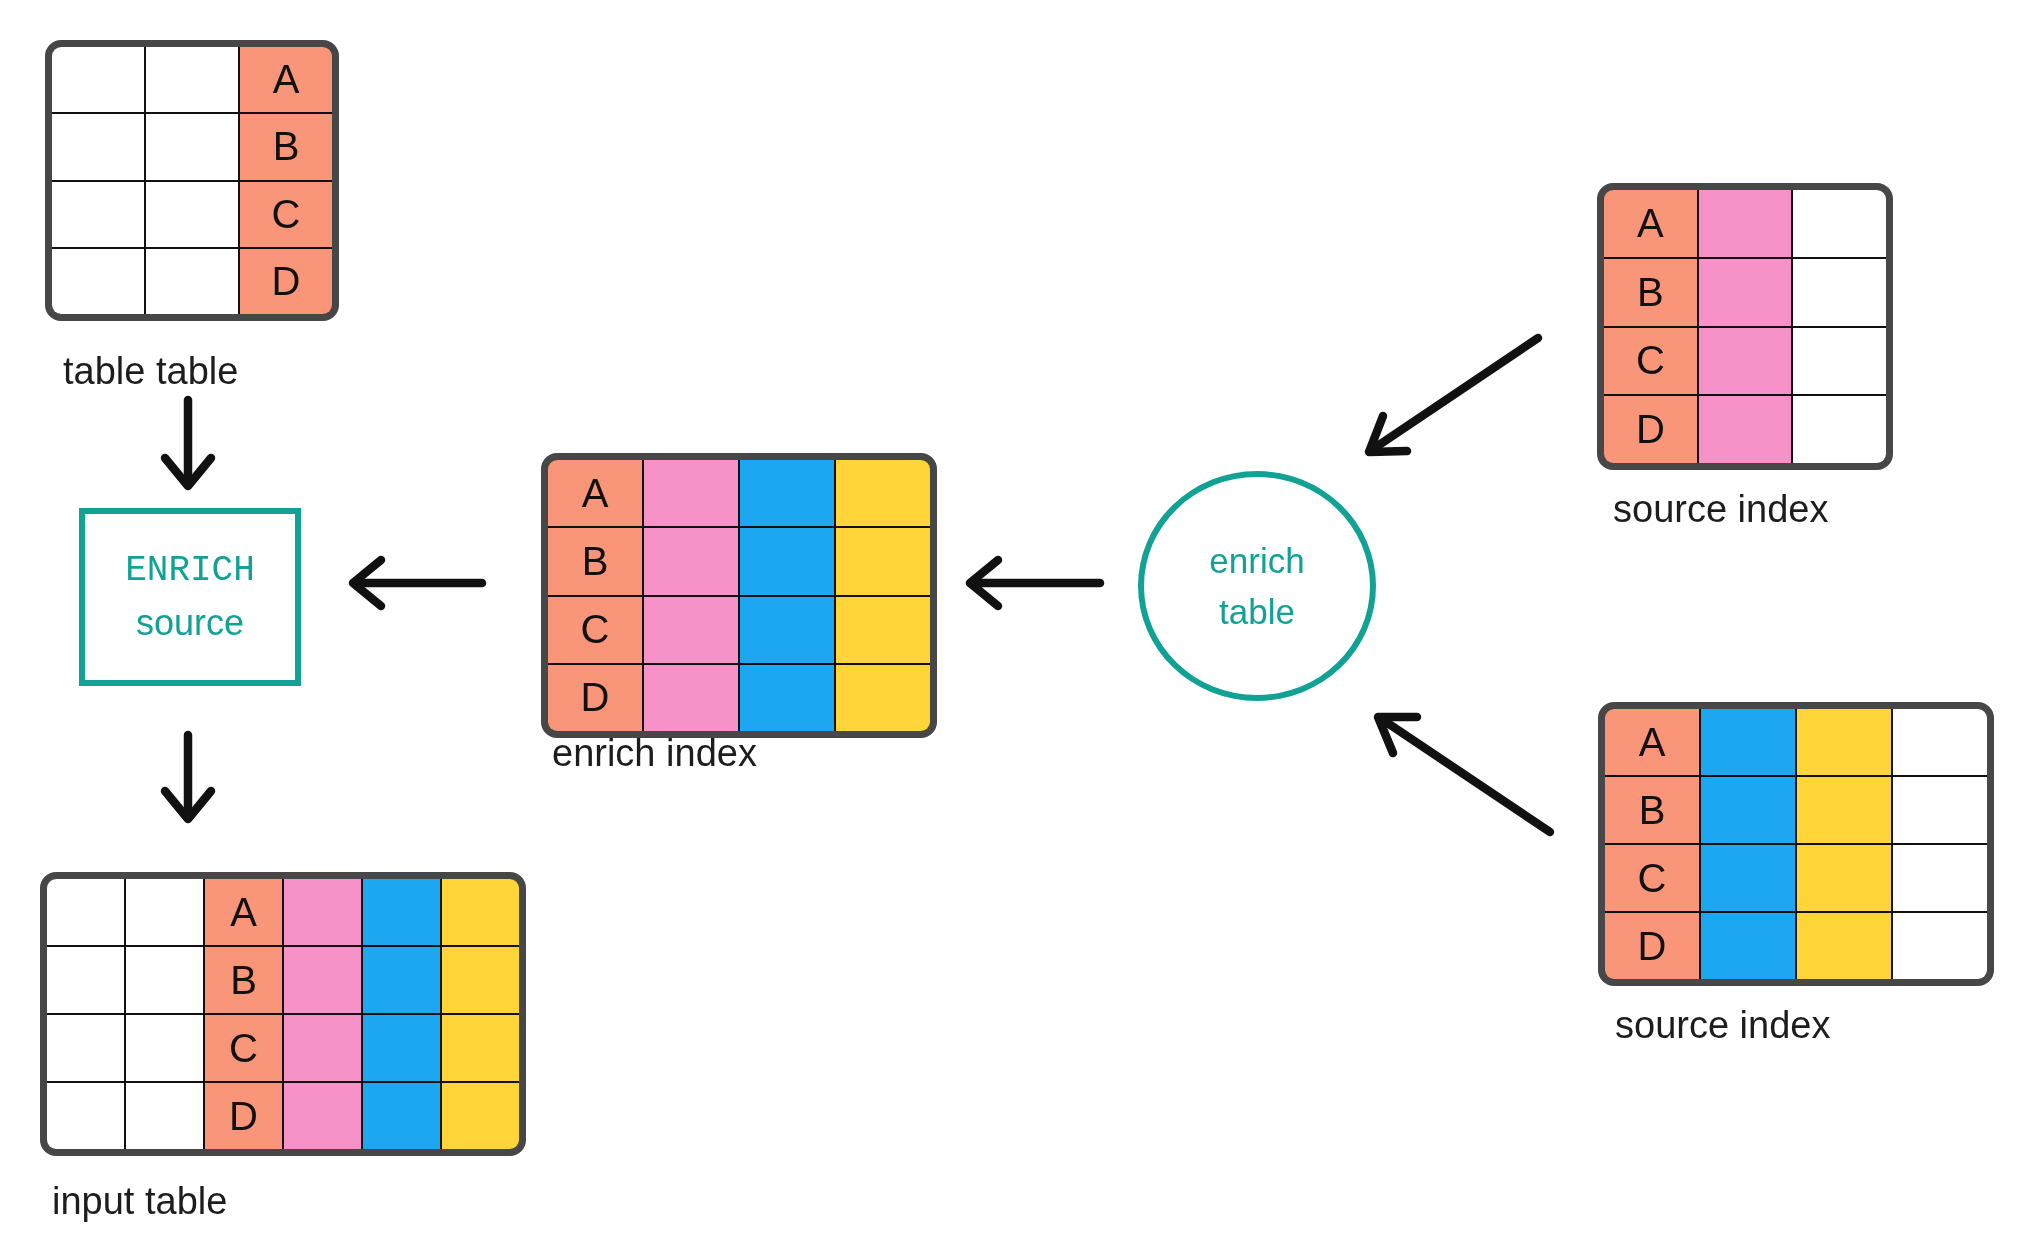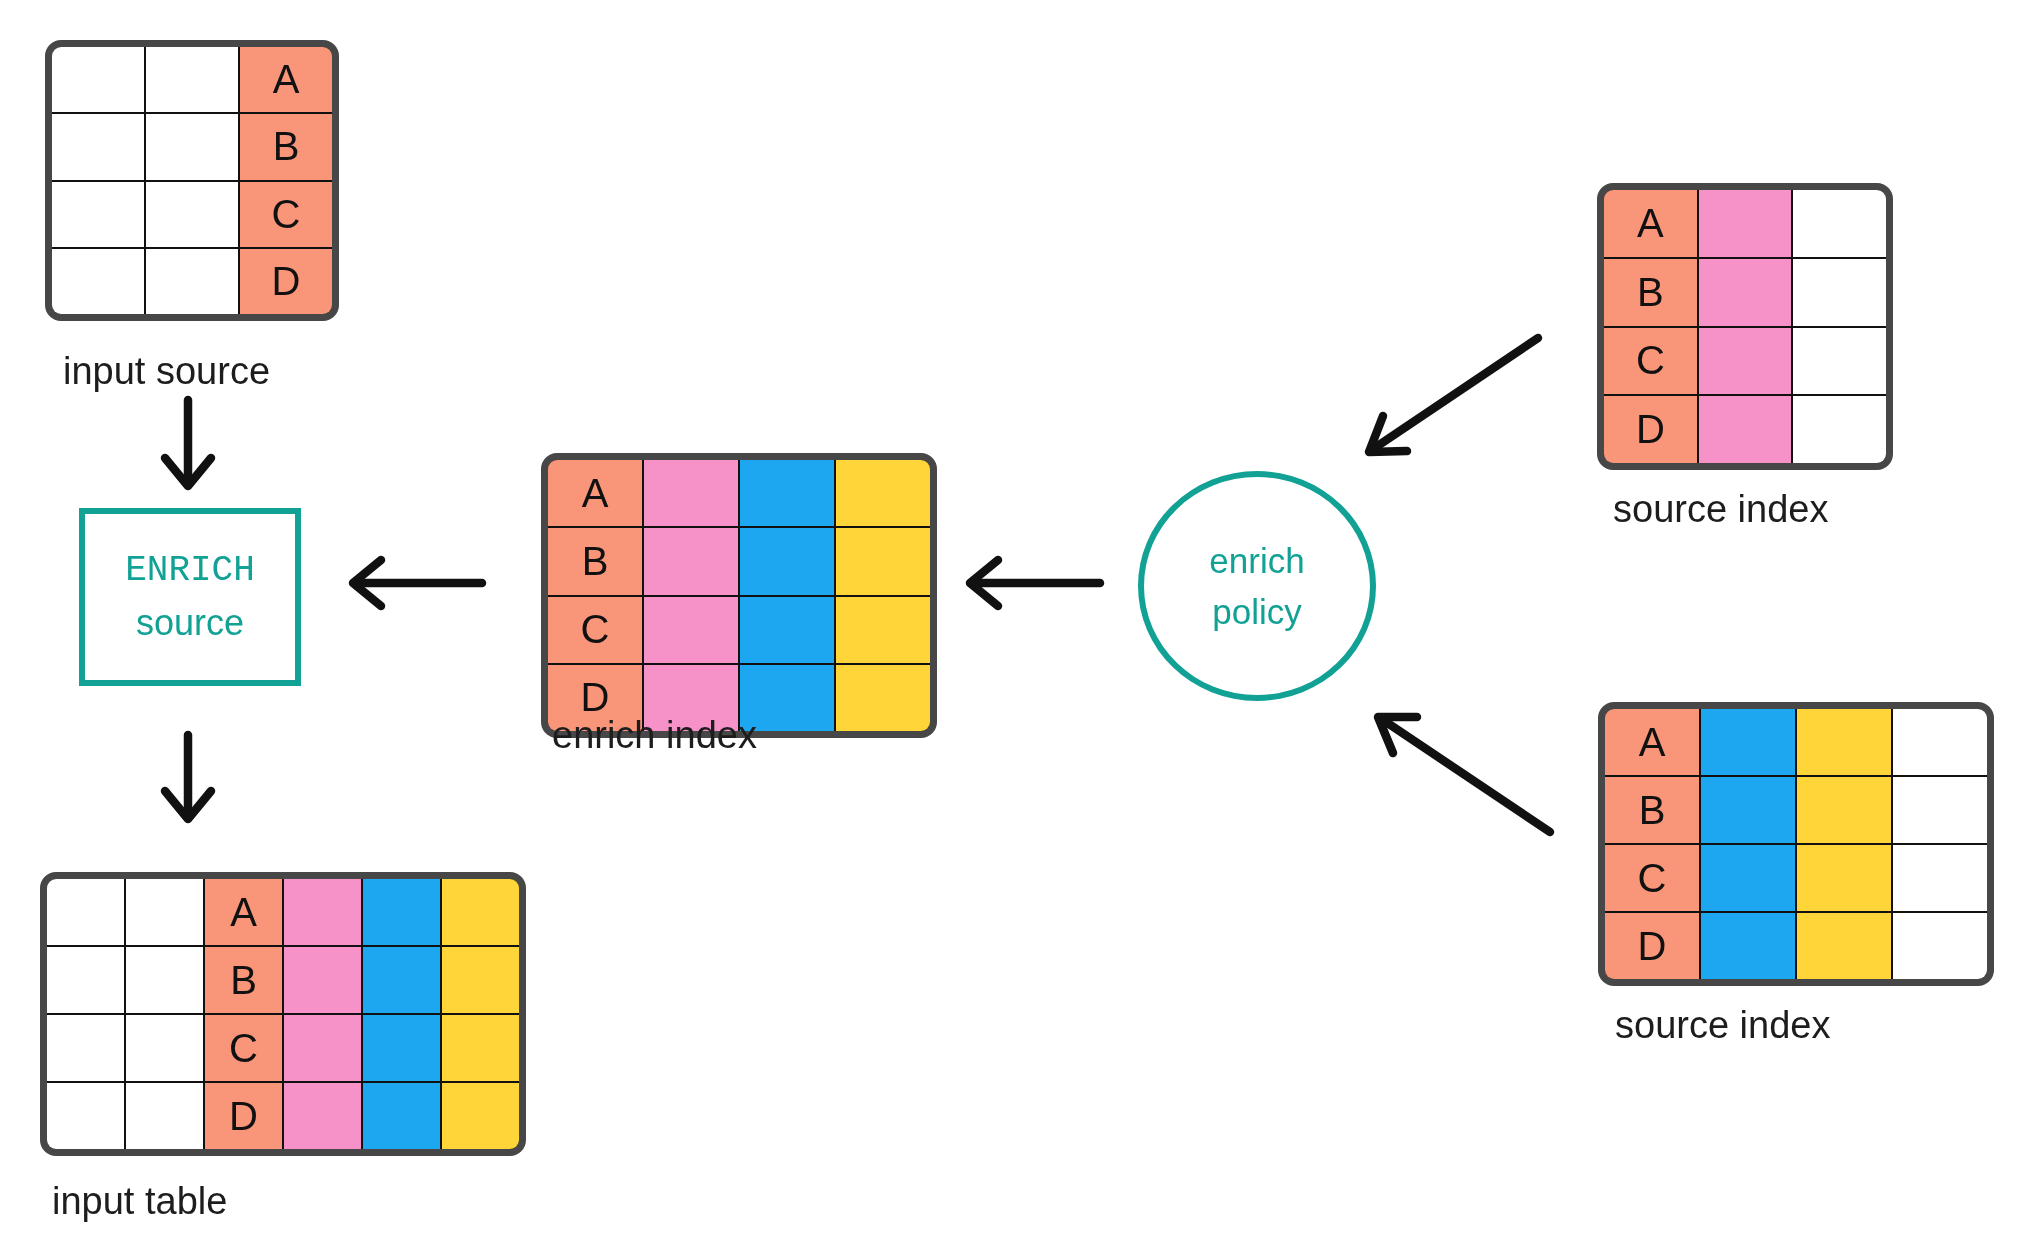--- a/index.html
+++ b/index.html
@@ -69,21 +69,21 @@
       <div class="cell" style="background: rgb(255, 255, 255);"></div>
       <div class="cell" style="background: rgb(255, 255, 255);"></div>
       <div class="cell" style="background: rgb(249, 149, 121);">B</div>
       <div class="cell" style="background: rgb(255, 255, 255);"></div>
       <div class="cell" style="background: rgb(255, 255, 255);"></div>
       <div class="cell" style="background: rgb(249, 149, 121);">C</div>
       <div class="cell" style="background: rgb(255, 255, 255);"></div>
       <div class="cell" style="background: rgb(255, 255, 255);"></div>
       <div class="cell" style="background: rgb(249, 149, 121);">D</div>
     </div>
-  <div class="tlabel" style="left:63px; top:350px;">input source</div>
+  <div class="tlabel" style="left:63px; top:350px;">table table</div>
 
   <div class="enrich-box">
     <span class="mono">ENRICH</span>
     <span class="sans">source</span>
   </div>
 
   <div class="dtable" style="left: 40px; top: 872px; width: 486px; height: 284px; grid-template-columns: repeat(6, 1fr); grid-template-rows: repeat(4, 1fr);">
       <div class="cell" style="background: rgb(255, 255, 255);"></div>
       <div class="cell" style="background: rgb(255, 255, 255);"></div>
       <div class="cell" style="background: rgb(249, 149, 121);">A</div>
@@ -122,25 +122,25 @@
       <div class="cell" style="background: rgb(255, 213, 58);"></div>
       <div class="cell" style="background: rgb(249, 149, 121);">C</div>
       <div class="cell" style="background: rgb(247, 146, 201);"></div>
       <div class="cell" style="background: rgb(28, 167, 240);"></div>
       <div class="cell" style="background: rgb(255, 213, 58);"></div>
       <div class="cell" style="background: rgb(249, 149, 121);">D</div>
       <div class="cell" style="background: rgb(247, 146, 201);"></div>
       <div class="cell" style="background: rgb(28, 167, 240);"></div>
       <div class="cell" style="background: rgb(255, 213, 58);"></div>
     </div>
-  <div class="tlabel" style="left:552px; top:714px;">enrich index</div>
+  <div class="tlabel" style="left:552px; top:732px;">enrich index</div>
 
   <div class="policy-circle">
     <span>enrich</span>
-    <span>policy</span>
+    <span>table</span>
   </div>
 
   <div class="dtable" style="left: 1597px; top: 183px; width: 296px; height: 287px; grid-template-columns: repeat(3, 1fr); grid-template-rows: repeat(4, 1fr);">
       <div class="cell" style="background: rgb(249, 149, 121);">A</div>
       <div class="cell" style="background: rgb(247, 146, 201);"></div>
       <div class="cell" style="background: rgb(255, 255, 255);"></div>
       <div class="cell" style="background: rgb(249, 149, 121);">B</div>
       <div class="cell" style="background: rgb(247, 146, 201);"></div>
       <div class="cell" style="background: rgb(255, 255, 255);"></div>
       <div class="cell" style="background: rgb(249, 149, 121);">C</div>

